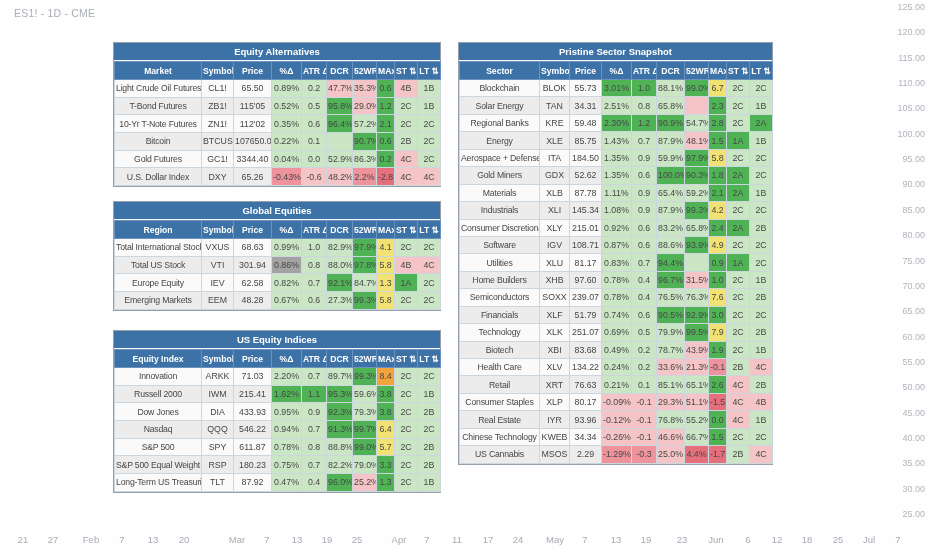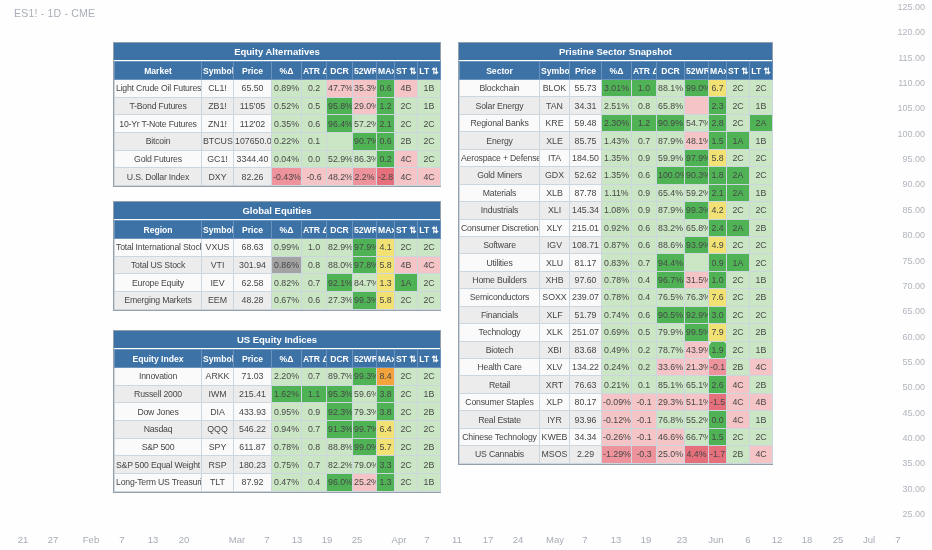--- a/index.html
+++ b/index.html
@@ -171,21 +171,21 @@
           <td style="background: rgb(203, 230, 197);">0.0</td>
           <td style="background: rgb(203, 230, 197);">52.9%</td>
           <td style="background: rgb(203, 230, 197);">86.3%</td>
           <td style="background: rgb(79, 179, 86);">0.2</td>
           <td style="background: rgb(245, 196, 198);">4C</td>
           <td style="background: rgb(203, 230, 197);">2C</td>
         </tr>
         <tr>
           <td class="plain name">U.S. Dollar Index</td>
           <td class="plain">DXY</td>
-          <td class="plain">82.26</td>
+          <td class="plain">65.26</td>
           <td style="background: rgb(238, 147, 155);">-0.43%</td>
           <td style="background: rgb(245, 196, 198);">-0.6</td>
           <td style="background: rgb(245, 196, 198);">48.2%</td>
           <td style="background: rgb(238, 147, 155);">2.2%</td>
           <td style="background: rgb(229, 112, 123);">-2.8</td>
           <td style="background: rgb(245, 196, 198);">4C</td>
           <td style="background: rgb(245, 196, 198);">4C</td>
         </tr>
       </tbody>
     </table>
@@ -602,21 +602,21 @@
           <td style="background: rgb(203, 230, 197);">2B</td>
         </tr>
         <tr>
           <td class="plain name">Biotech</td>
           <td class="plain">XBI</td>
           <td class="plain">83.68</td>
           <td style="background: rgb(203, 230, 197);">0.49%</td>
           <td style="background: rgb(203, 230, 197);">0.2</td>
           <td style="background: rgb(203, 230, 197);">78.7%</td>
           <td style="background: rgb(245, 196, 198);">43.9%</td>
-          <td style="background: rgb(79, 179, 86); border-radius: 6px;">1.9</td>
+          <td style="background: rgb(79, 179, 86);">1.9</td>
           <td style="background: rgb(203, 230, 197);">2C</td>
           <td style="background: rgb(203, 230, 197);">1B</td>
         </tr>
         <tr>
           <td class="plain name">Health Care</td>
           <td class="plain">XLV</td>
           <td class="plain">134.22</td>
           <td style="background: rgb(203, 230, 197);">0.24%</td>
           <td style="background: rgb(203, 230, 197);">0.2</td>
           <td style="background: rgb(245, 196, 198);">33.6%</td>

